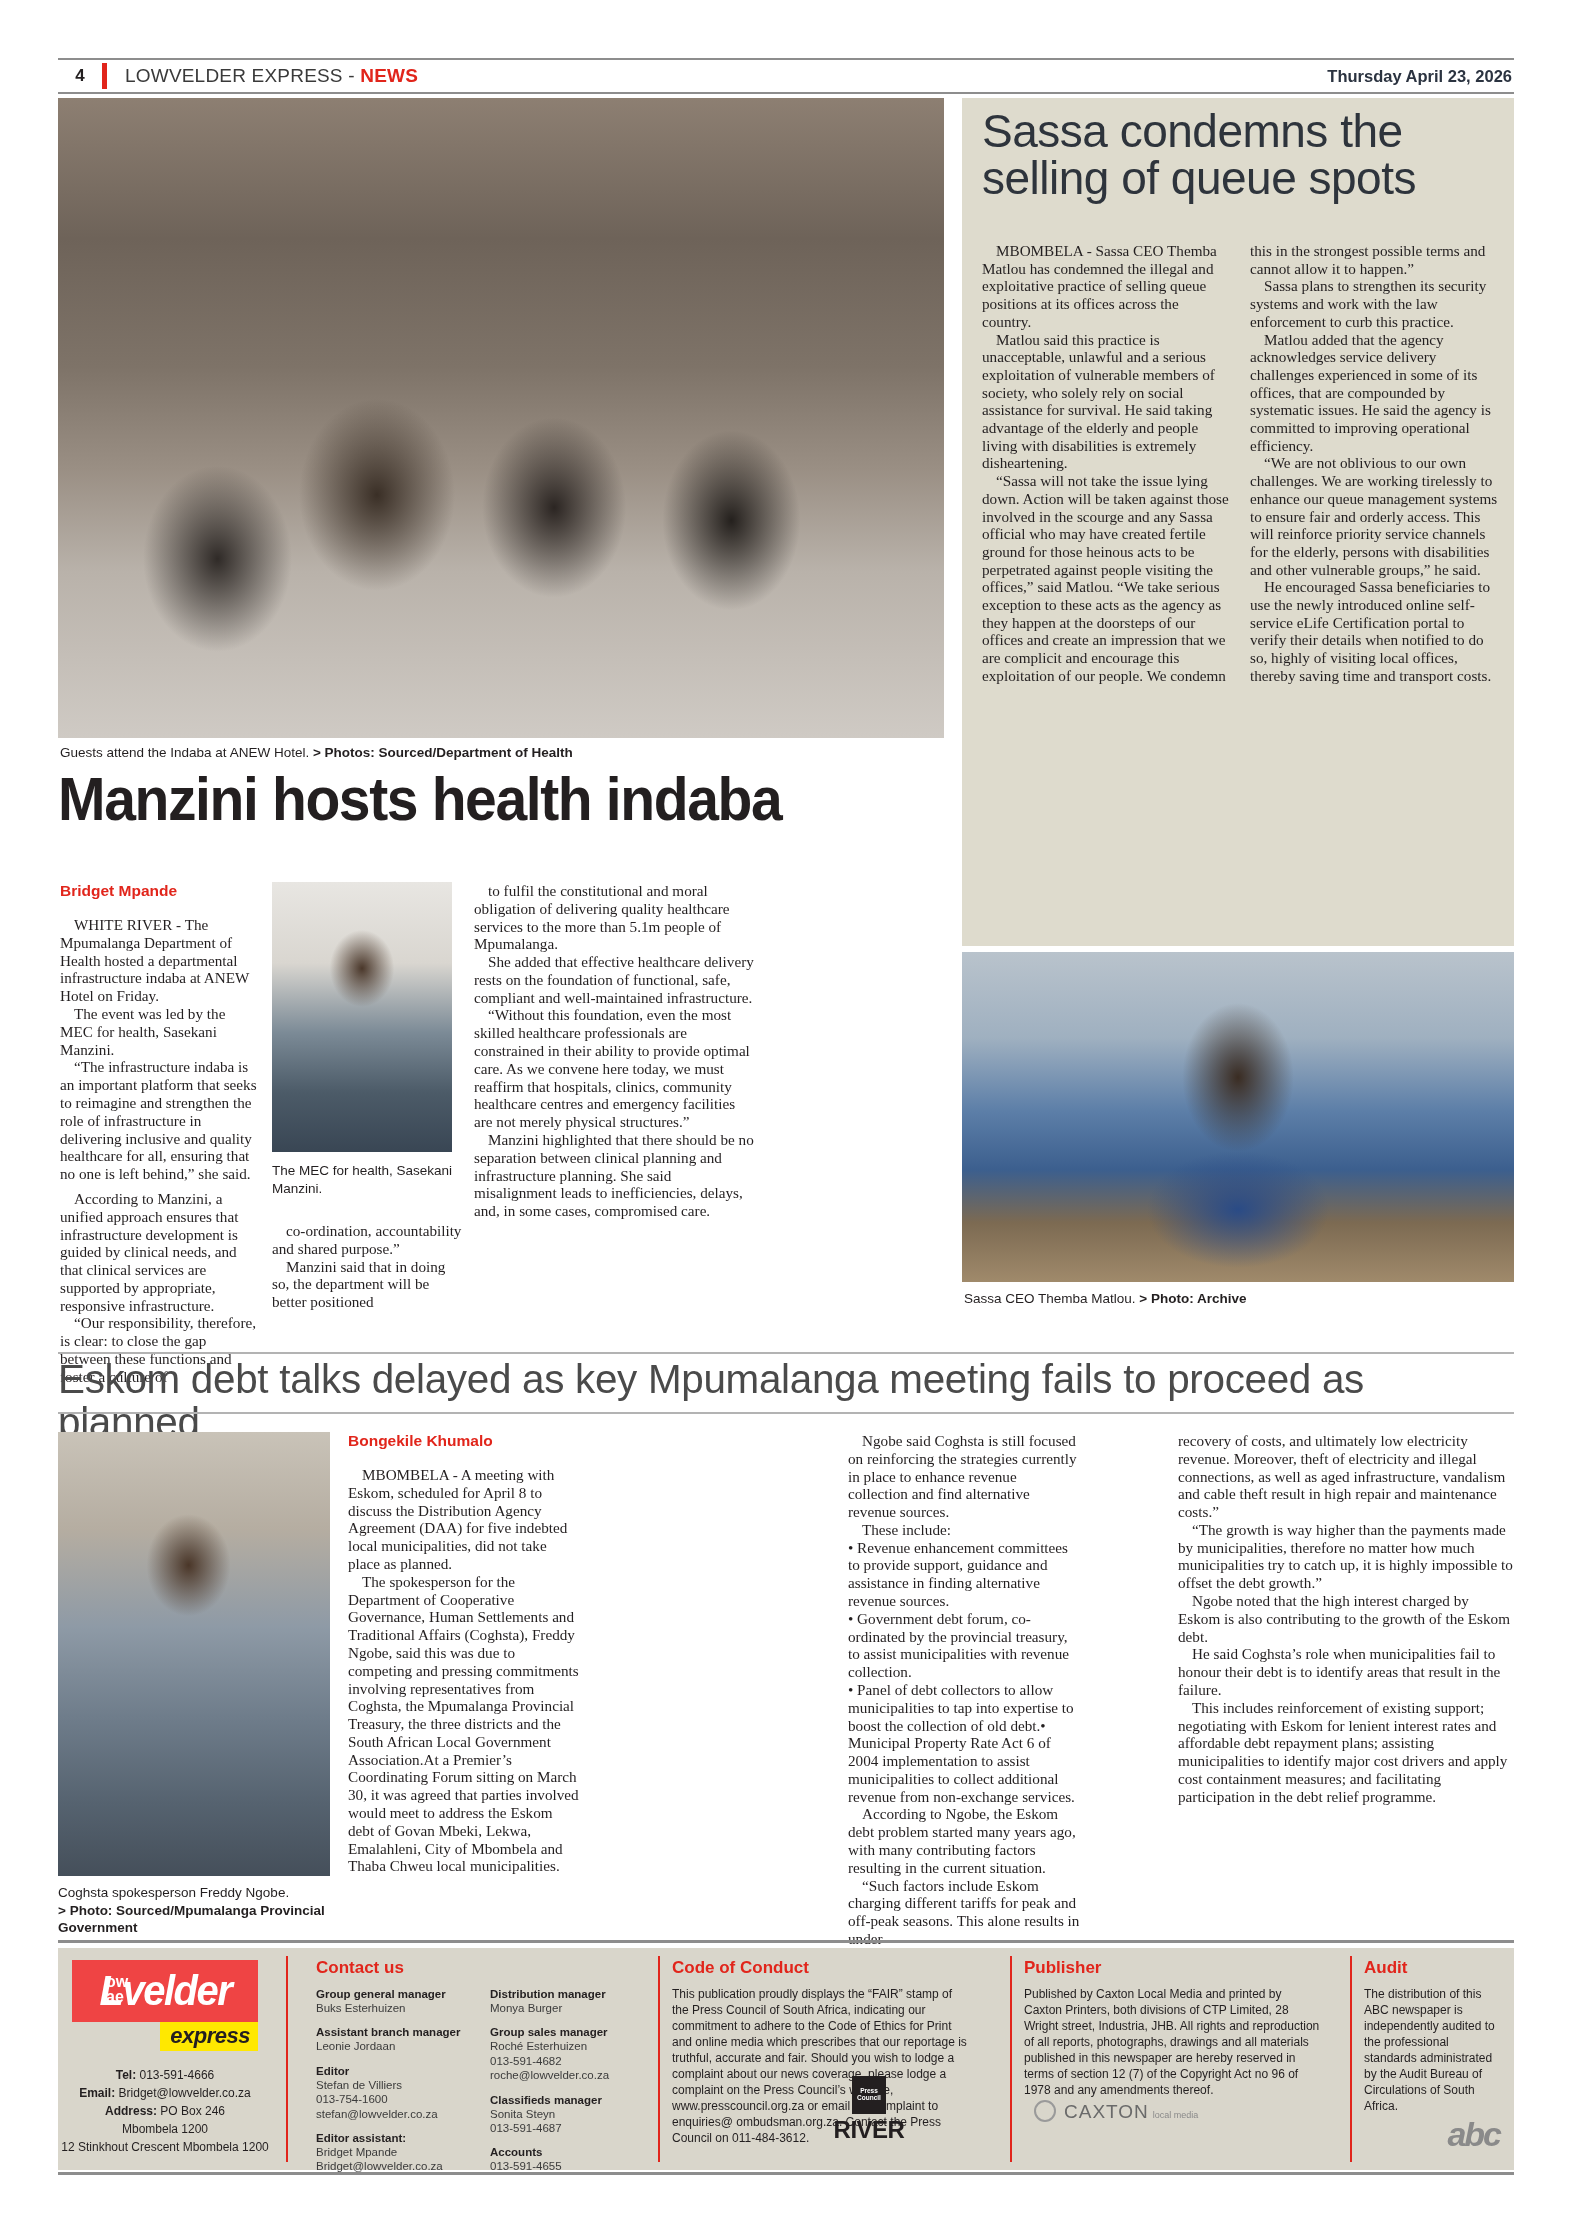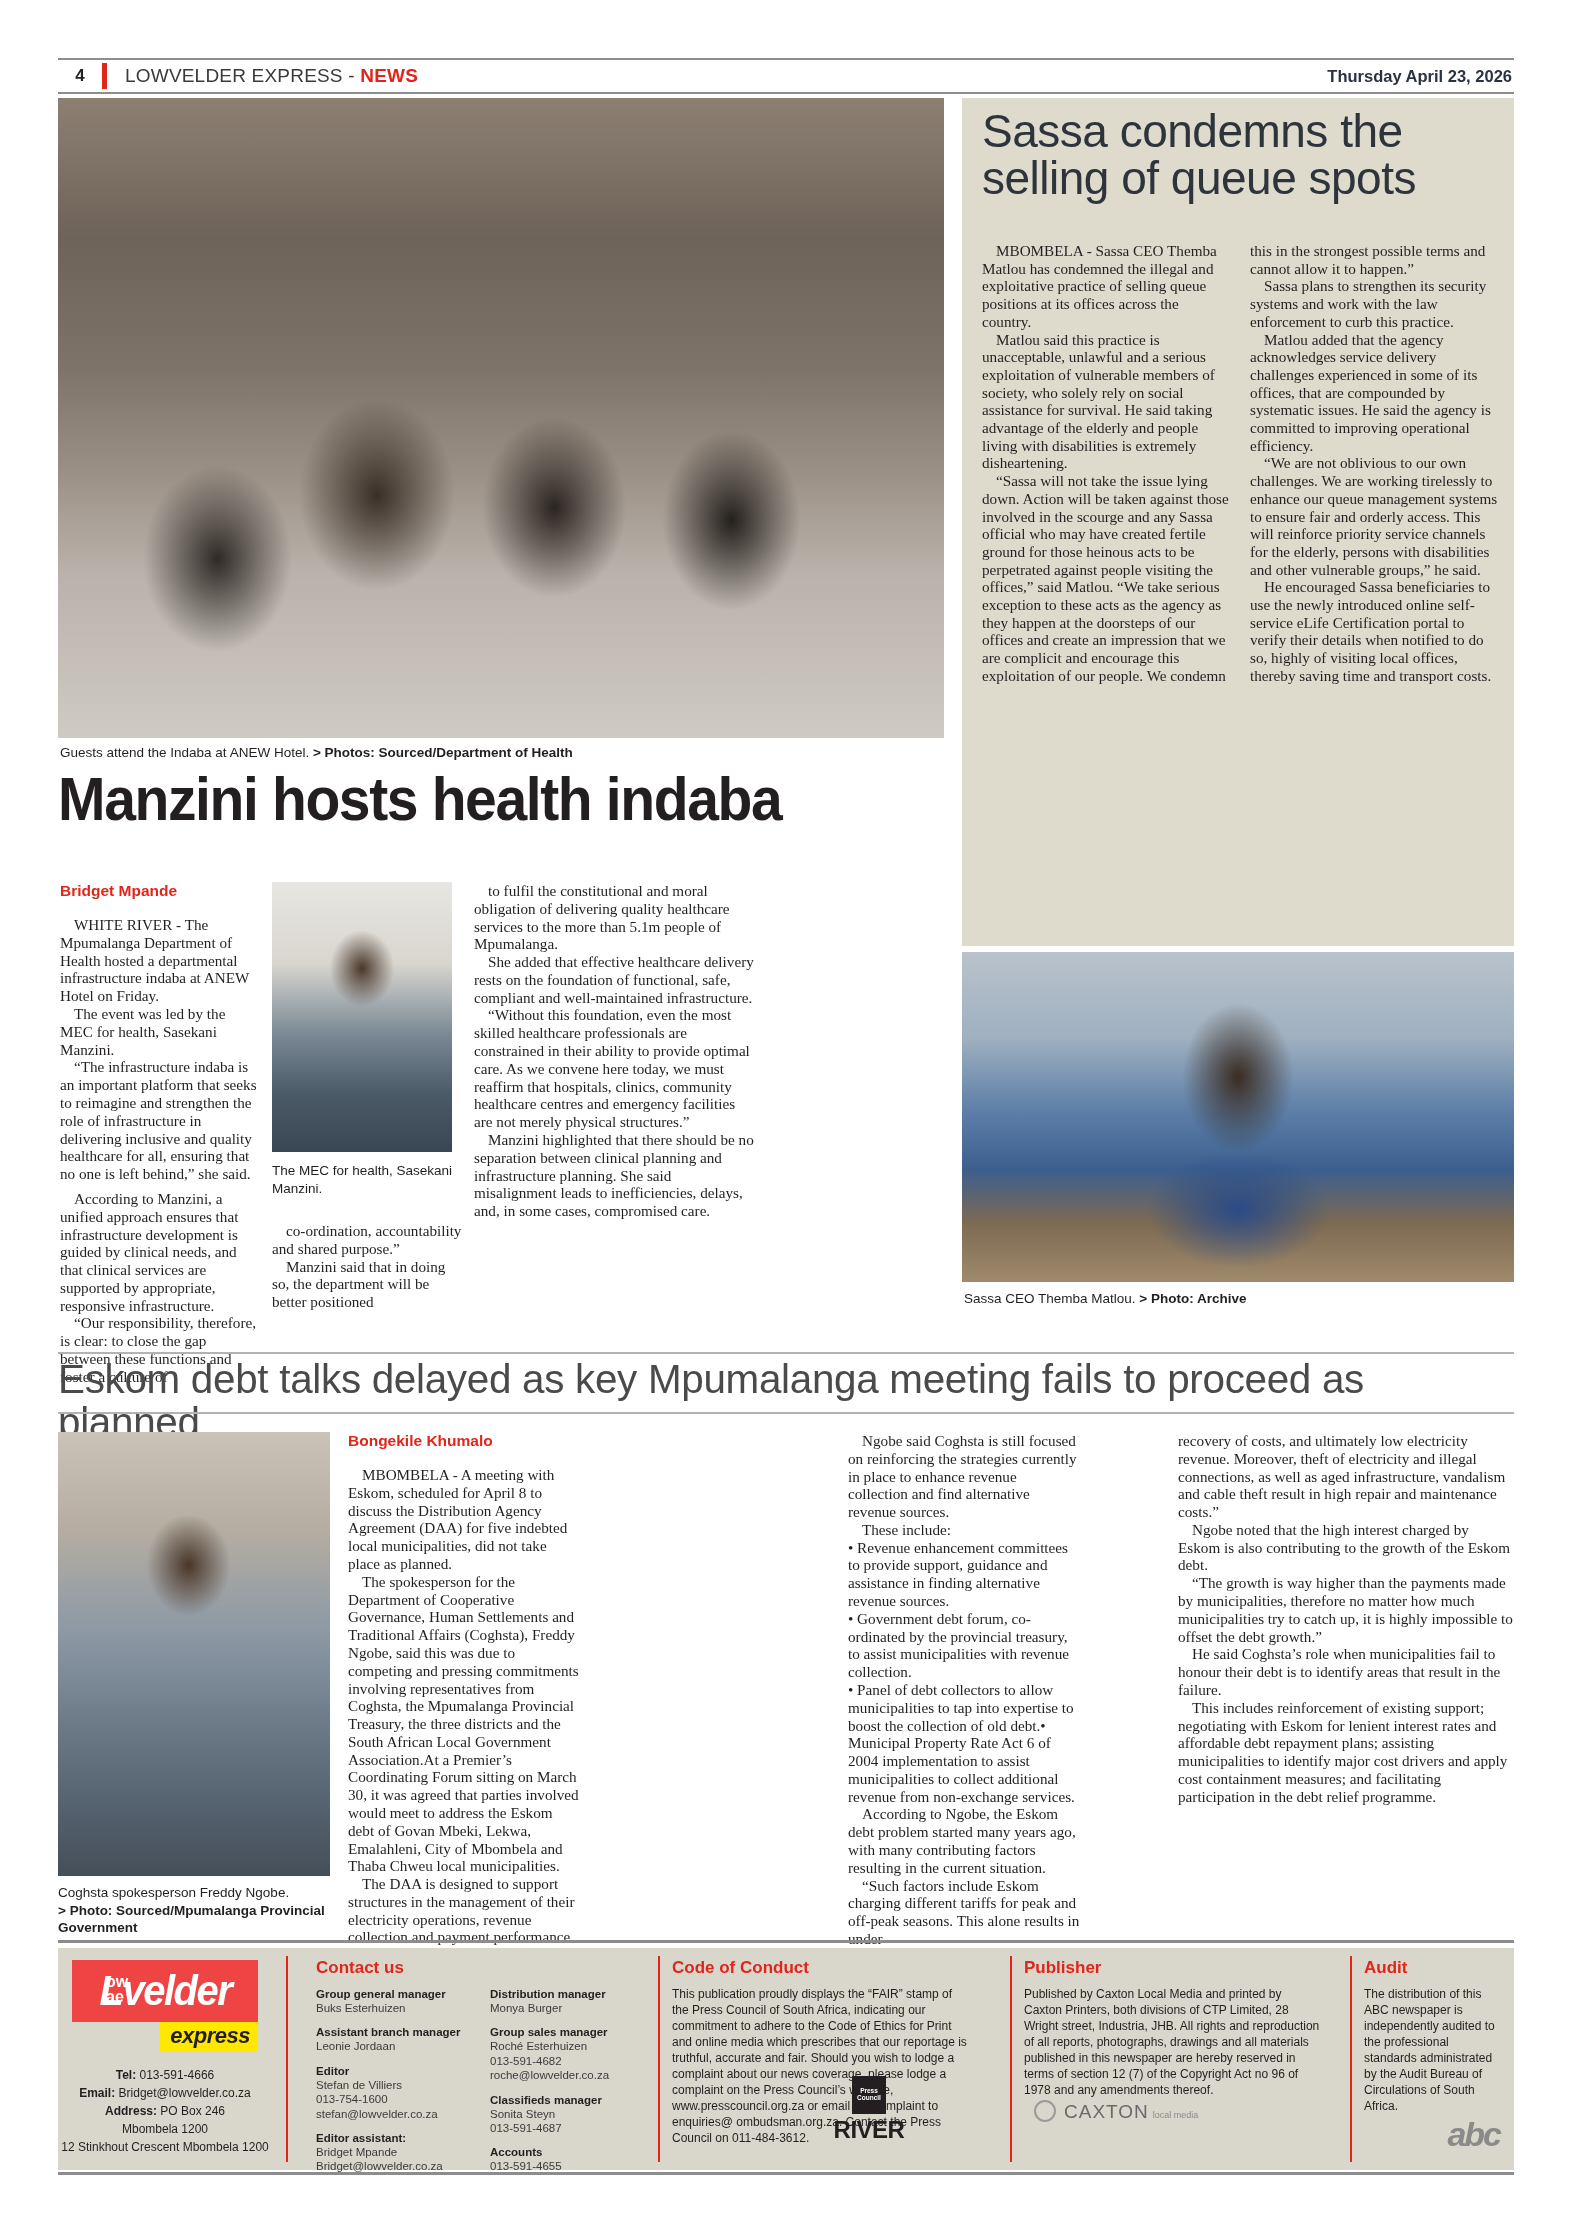--- a/index.html
+++ b/index.html
@@ -296,37 +296,36 @@
   <div class="photo esk-photo img-ngobe"></div>
   <div class="cap esk-cap">
     <span>Coghsta spokesperson Freddy Ngobe.</span><br>
     <b>&gt; Photo: Sourced/Mpumalanga Provincial Government</b>
   </div>
 
   <div class="esk-c1 esk-col">
     <span class="byline">Bongekile Khumalo</span>
     <p>MBOMBELA - A meeting with Eskom, scheduled for April 8 to discuss the Distribution Agency Agreement (DAA) for five indebted local municipalities, did not take place as planned.</p>
     <p>The spokesperson for the Department of Cooperative Governance, Human Settlements and Traditional Affairs (Coghsta), Freddy Ngobe, said this was due to competing and pressing commitments involving representatives from Coghsta, the Mpumalanga Provincial Treasury, the three districts and the South African Local Government Association.At a Premier’s Coordinating Forum sitting on March 30, it was agreed that parties involved would meet to address the Eskom debt of Govan Mbeki, Lekwa, Emalahleni, City of Mbombela and Thaba Chweu local municipalities.</p>
-    <p>The DAA is designed to support structures in the management of their electricity operations, revenue collection and payment performance.</p>
   </div>
 
   <div class="esk-c3 esk-col">
     <p>Ngobe said Coghsta is still focused on reinforcing the strategies currently in place to enhance revenue collection and find alternative revenue sources.</p>
     <p>These include:</p>
     <p class="noind">• Revenue enhancement committees to provide support, guidance and assistance in finding alternative revenue sources.</p>
     <p class="noind">• Government debt forum, co-ordinated by the provincial treasury, to assist municipalities with revenue collection.</p>
     <p class="noind">• Panel of debt collectors to allow municipalities to tap into expertise to boost the collection of old debt.• Municipal Property Rate Act 6 of 2004 implementation to assist municipalities to collect additional revenue from non-exchange services.</p>
     <p>According to Ngobe, the Eskom debt problem started many years ago, with many contributing factors resulting in the current situation.</p>
     <p>“Such factors include Eskom charging different tariffs for peak and off-peak seasons. This alone results in under-</p>
   </div>
 
   <div class="esk-c5 esk-col">
     <p class="noind">recovery of costs, and ultimately low electricity revenue. Moreover, theft of electricity and illegal connections, as well as aged infrastructure, vandalism and cable theft result in high repair and maintenance costs.”</p>
+    <p>“The growth is way higher than the payments made by municipalities, therefore no matter how much municipalities try to catch up, it is highly impossible to offset the debt growth.”</p>
     <p>Ngobe noted that the high interest charged by Eskom is also contributing to the growth of the Eskom debt.</p>
-    <p>“The growth is way higher than the payments made by municipalities, therefore no matter how much municipalities try to catch up, it is highly impossible to offset the debt growth.”</p>
     <p>He said Coghsta’s role when municipalities fail to honour their debt is to identify areas that result in the failure.</p>
     <p>This includes reinforcement of existing support; negotiating with Eskom for lenient interest rates and affordable debt repayment plans; assisting municipalities to identify major cost drivers and apply cost containment measures; and facilitating participation in the debt relief programme.</p>
   </div>
 
   <div class="footer-top-rule"></div>
   <div class="footer">
 
     <div class="fcol" style="left:0;width:228px;">
       <div class="logo-wrap">
         <div class="logo-red">

